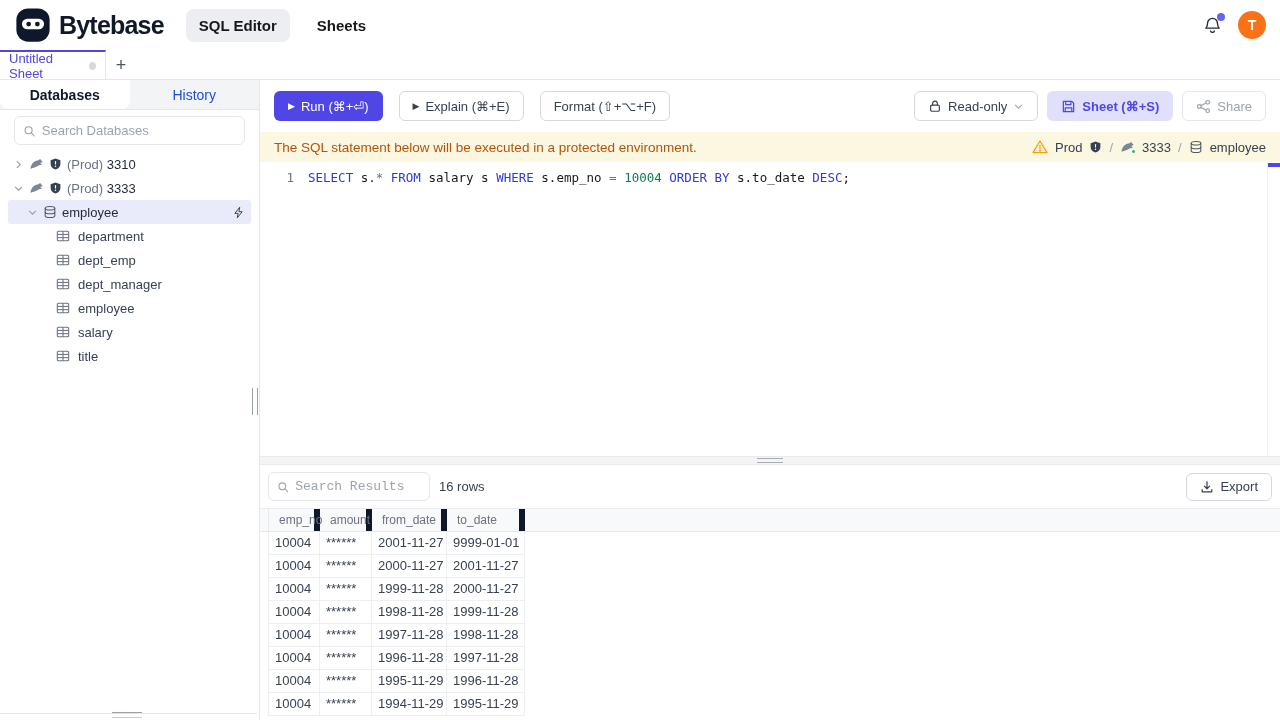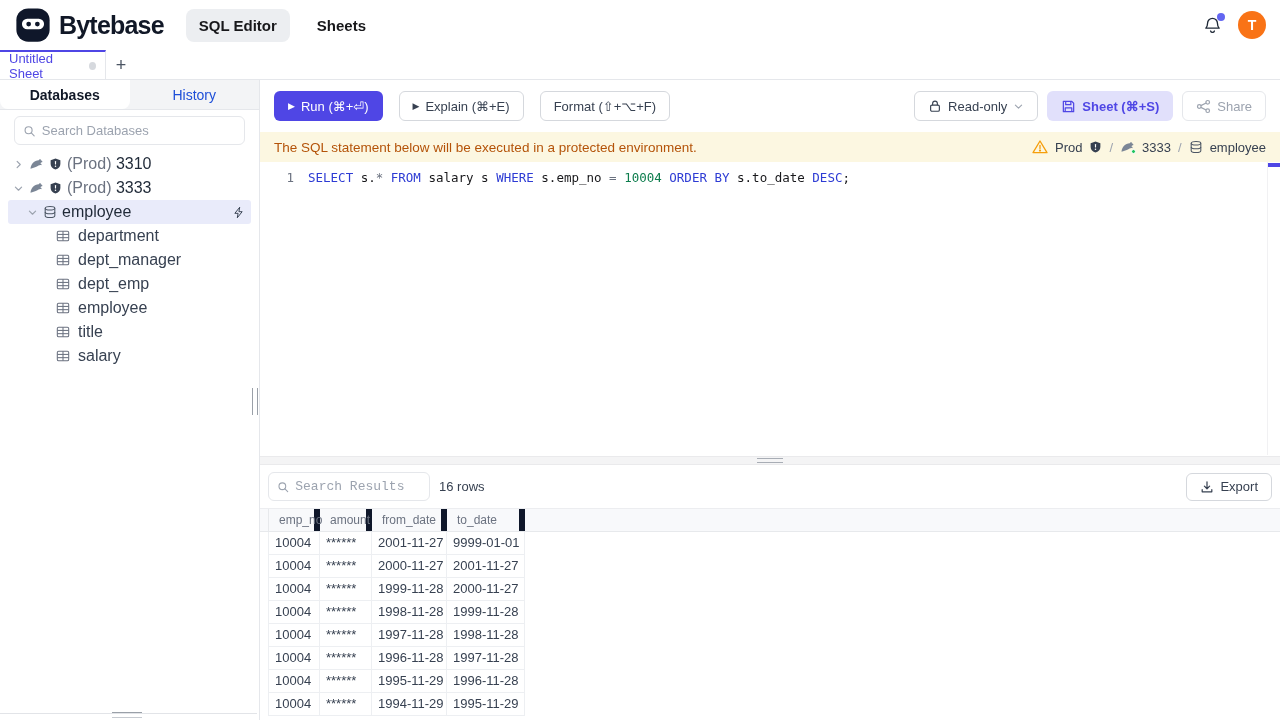--- a/index.html
+++ b/index.html
@@ -27,21 +27,21 @@
 
   
   .sidebar { position:absolute; top:80px; left:0; width:260px; bottom:0; border-right:1px solid #e5e7eb; background:#fff; }
   .side-tabs { display:flex; height:30px; background:#f3f4f6; border-bottom:1px solid #e5e7eb; }
   .side-tab { flex:1; border:none; font-family:inherit; font-size:14px; font-weight:500; color:#1d4ed8; background:transparent; cursor:pointer; }
   .side-tab.active { background:#fff; font-weight:600; color:#111827; border-radius:0 0 8px 8px; }
   .search-box { position:absolute; left:14px; right:14px; top:36px; height:29px; border:1px solid #e5e7eb; border-radius:6px; display:flex; align-items:center; padding:0 8px; gap:6px; background:#fff; }
   .search-box input { border:none; outline:none; font-family:inherit; font-size:13px; color:#374151; width:100%; background:transparent; }
   .search-box input::placeholder { color:#9ca3af; }
   .tree { position:absolute; top:72px; left:0; right:0; }
-  .tree-row { height:24px; display:flex; align-items:center; font-size:16px; color:#374151; cursor:pointer; }
+  .tree-row { height:24px; display:flex; align-items:center; font-size:13px; color:#374151; cursor:pointer; }
   .tree-row .chev { width:12px; display:inline-flex; justify-content:center; }
   .inst-row { padding-left:12px; gap:5px; }
   .inst-env { color:#6b7280; }
   .inst-name { color:#1f2937; }
   .db-row { margin:0 8px; padding-left:18px; gap:5px; border-radius:3px; background:var(--selected-row,#e9ebfa); }
   .db-label { color:#1f2937; }
   .db-row .bolt { margin-left:auto; margin-right:6px; display:inline-flex; }
   .table-row { padding-left:56px; gap:8px; }
   .sidebar-bottom-line { position:absolute; left:0; right:2px; bottom:6px; border-top:1px solid #e2e4e8; }
   .sidebar-bottom-handle { position:absolute; left:112px; bottom:2px; width:30px; height:6px; border-top:1.5px solid #9aa0a8; border-bottom:1.5px solid #c6cad0; cursor:row-resize; }
@@ -210,57 +210,57 @@
             </svg>
             <span>department</span>
           </div>
           <div class="tree-row table-row">
             <svg width="14" height="14" viewBox="0 0 16 16">
               <rect x="1.5" y="2.5" width="13" height="11" rx="1.5" fill="none" stroke="#6b7280" stroke-width="1.2"></rect>
               <line x1="1.5" y1="6.2" x2="14.5" y2="6.2" stroke="#6b7280" stroke-width="1.2"></line>
               <line x1="1.5" y1="9.9" x2="14.5" y2="9.9" stroke="#6b7280" stroke-width="1.2"></line>
               <line x1="8" y1="2.5" x2="8" y2="13.5" stroke="#6b7280" stroke-width="1.2"></line>
             </svg>
+            <span>dept_emp</span>
+          </div>
+          <div class="tree-row table-row">
+            <svg width="14" height="14" viewBox="0 0 16 16">
+              <rect x="1.5" y="2.5" width="13" height="11" rx="1.5" fill="none" stroke="#6b7280" stroke-width="1.2"></rect>
+              <line x1="1.5" y1="6.2" x2="14.5" y2="6.2" stroke="#6b7280" stroke-width="1.2"></line>
+              <line x1="1.5" y1="9.9" x2="14.5" y2="9.9" stroke="#6b7280" stroke-width="1.2"></line>
+              <line x1="8" y1="2.5" x2="8" y2="13.5" stroke="#6b7280" stroke-width="1.2"></line>
+            </svg>
             <span>dept_manager</span>
           </div>
           <div class="tree-row table-row">
             <svg width="14" height="14" viewBox="0 0 16 16">
               <rect x="1.5" y="2.5" width="13" height="11" rx="1.5" fill="none" stroke="#6b7280" stroke-width="1.2"></rect>
               <line x1="1.5" y1="6.2" x2="14.5" y2="6.2" stroke="#6b7280" stroke-width="1.2"></line>
               <line x1="1.5" y1="9.9" x2="14.5" y2="9.9" stroke="#6b7280" stroke-width="1.2"></line>
               <line x1="8" y1="2.5" x2="8" y2="13.5" stroke="#6b7280" stroke-width="1.2"></line>
             </svg>
-            <span>dept_emp</span>
-          </div>
-          <div class="tree-row table-row">
-            <svg width="14" height="14" viewBox="0 0 16 16">
-              <rect x="1.5" y="2.5" width="13" height="11" rx="1.5" fill="none" stroke="#6b7280" stroke-width="1.2"></rect>
-              <line x1="1.5" y1="6.2" x2="14.5" y2="6.2" stroke="#6b7280" stroke-width="1.2"></line>
-              <line x1="1.5" y1="9.9" x2="14.5" y2="9.9" stroke="#6b7280" stroke-width="1.2"></line>
-              <line x1="8" y1="2.5" x2="8" y2="13.5" stroke="#6b7280" stroke-width="1.2"></line>
-            </svg>
             <span>employee</span>
           </div>
           <div class="tree-row table-row">
             <svg width="14" height="14" viewBox="0 0 16 16">
               <rect x="1.5" y="2.5" width="13" height="11" rx="1.5" fill="none" stroke="#6b7280" stroke-width="1.2"></rect>
               <line x1="1.5" y1="6.2" x2="14.5" y2="6.2" stroke="#6b7280" stroke-width="1.2"></line>
               <line x1="1.5" y1="9.9" x2="14.5" y2="9.9" stroke="#6b7280" stroke-width="1.2"></line>
               <line x1="8" y1="2.5" x2="8" y2="13.5" stroke="#6b7280" stroke-width="1.2"></line>
             </svg>
+            <span>salary</span>
+          </div>
+          <div class="tree-row table-row">
+            <svg width="14" height="14" viewBox="0 0 16 16">
+              <rect x="1.5" y="2.5" width="13" height="11" rx="1.5" fill="none" stroke="#6b7280" stroke-width="1.2"></rect>
+              <line x1="1.5" y1="6.2" x2="14.5" y2="6.2" stroke="#6b7280" stroke-width="1.2"></line>
+              <line x1="1.5" y1="9.9" x2="14.5" y2="9.9" stroke="#6b7280" stroke-width="1.2"></line>
+              <line x1="8" y1="2.5" x2="8" y2="13.5" stroke="#6b7280" stroke-width="1.2"></line>
+            </svg>
             <span>title</span>
-          </div>
-          <div class="tree-row table-row">
-            <svg width="14" height="14" viewBox="0 0 16 16">
-              <rect x="1.5" y="2.5" width="13" height="11" rx="1.5" fill="none" stroke="#6b7280" stroke-width="1.2"></rect>
-              <line x1="1.5" y1="6.2" x2="14.5" y2="6.2" stroke="#6b7280" stroke-width="1.2"></line>
-              <line x1="1.5" y1="9.9" x2="14.5" y2="9.9" stroke="#6b7280" stroke-width="1.2"></line>
-              <line x1="8" y1="2.5" x2="8" y2="13.5" stroke="#6b7280" stroke-width="1.2"></line>
-            </svg>
-            <span>salary</span>
           </div>
         </div>
     </div>
     <div class="sidebar-bottom-line"></div>
     <div class="sidebar-bottom-handle"></div>
   </div>
 
   <div class="vsplit-handle"></div>
 
   <div class="main">

